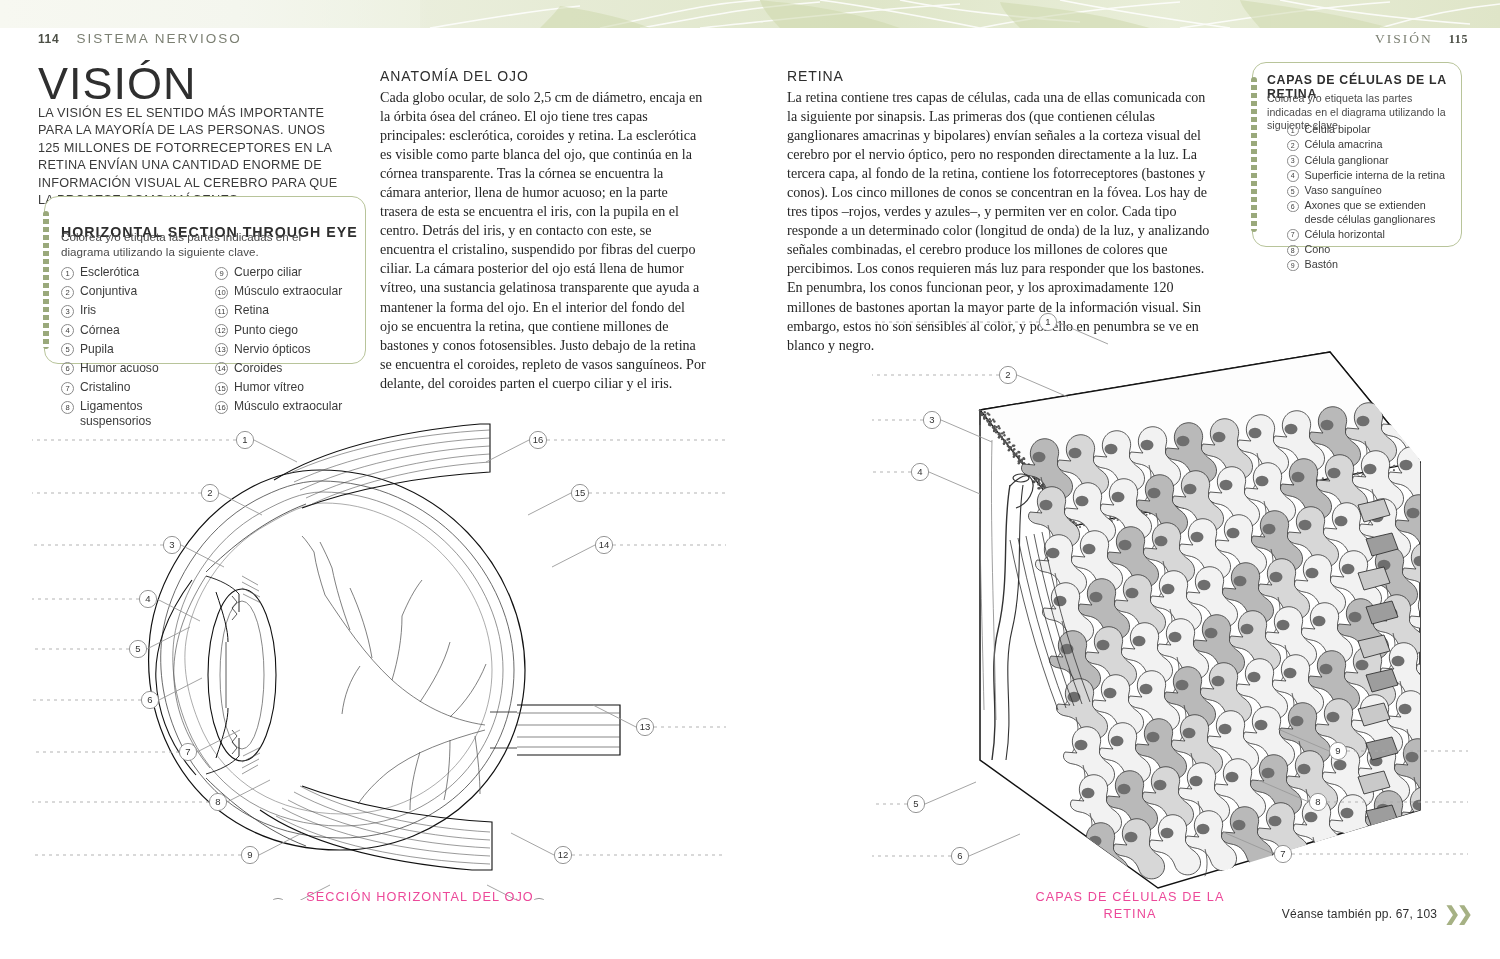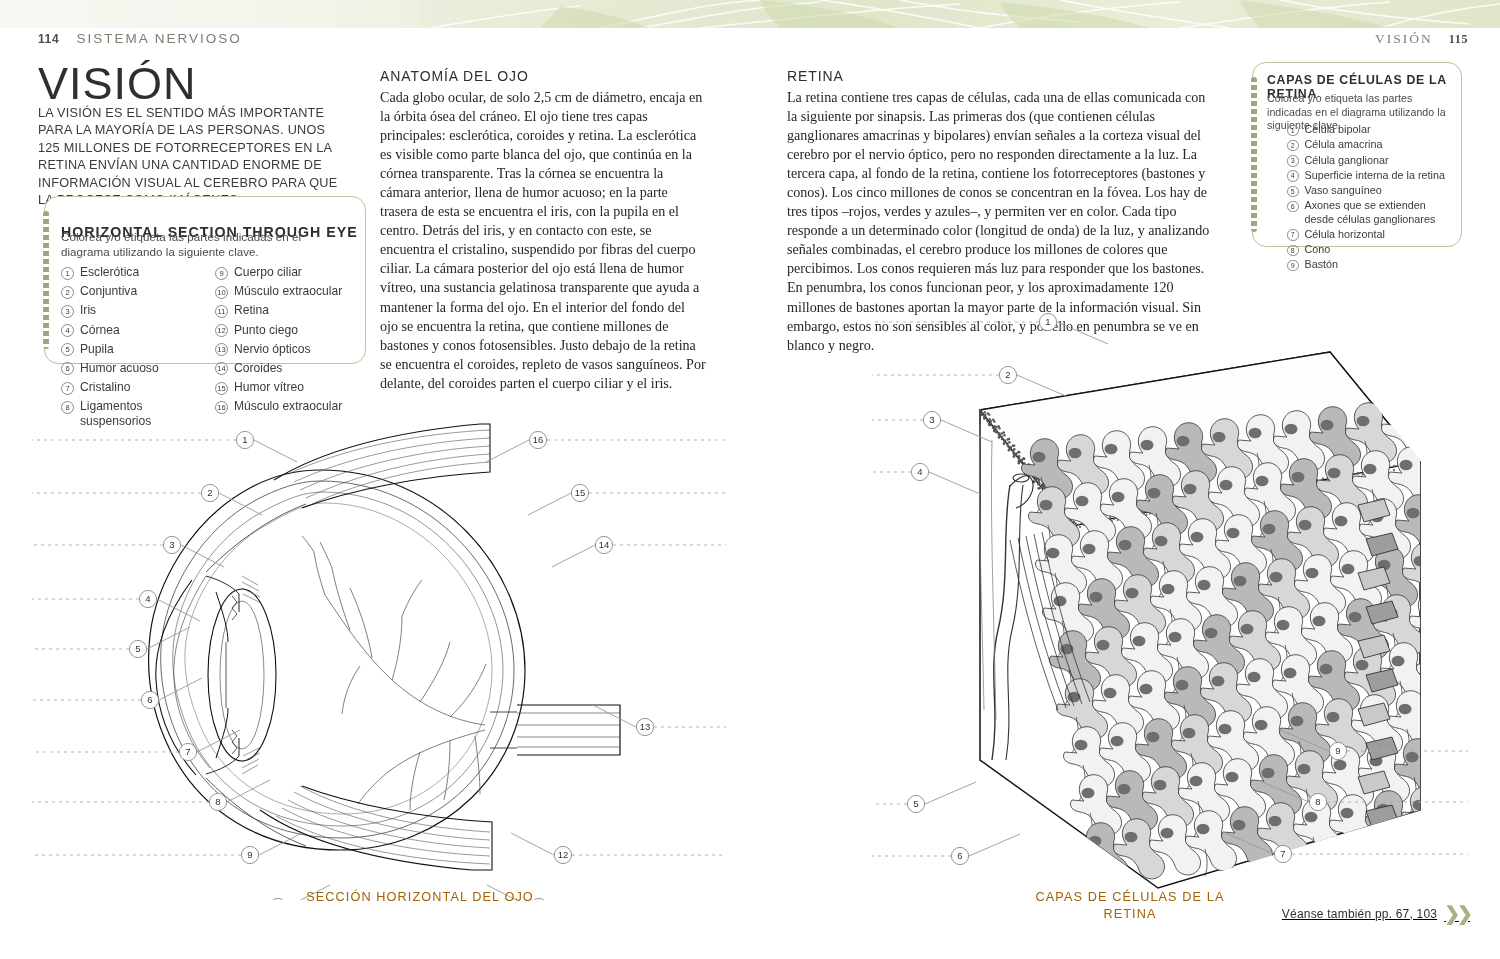--- a/index.html
+++ b/index.html
@@ -108,29 +108,29 @@
     font-size: 14.1px; line-height: 19.05px; color: #262626; text-align: left;
   }
   #col2-head { left: 380px; top: 68px; }
   #col2-body { left: 380px; top: 88px; width: 326px; }
   #col3-head { left: 787px; top: 68px; }
   #col3-body { left: 787px; top: 88px; width: 424px; }
 
   
   .figcaption {
     position: absolute; text-align: center;
-    font-size: 12.7px; line-height: 17px; letter-spacing: 1.1px; color: #a16207;
+    font-size: 12.7px; line-height: 17px; letter-spacing: 1.1px; color: #ec4899;
   }
   #caption-eye { left: 300px; top: 889px; width: 240px; }
   #caption-retina { left: 1010px; top: 889px; width: 240px; }
 
   
   #seealso {
     position: absolute; right: 30px; bottom: 38px;
-    display: flex; align-items: center; gap: 7px; text-decoration: underline;
+    display: flex; align-items: center; gap: 7px;
   }
   #seealso .txt { font-size: 12px; color: #2f2f2f; letter-spacing: 0.2px; }
   #seealso .chev { color: #a6b184; font-size: 19px; line-height: 15px; letter-spacing: -3px; font-weight: bold;}
 
   
   .diagram { position: absolute; }
   #fig-eye { left: 20px; top: 380px; width: 720px; height: 520px; }
   #fig-retina { left: 860px; top: 290px; width: 620px; height: 610px; }
   .diagram svg { display:block; }
 

